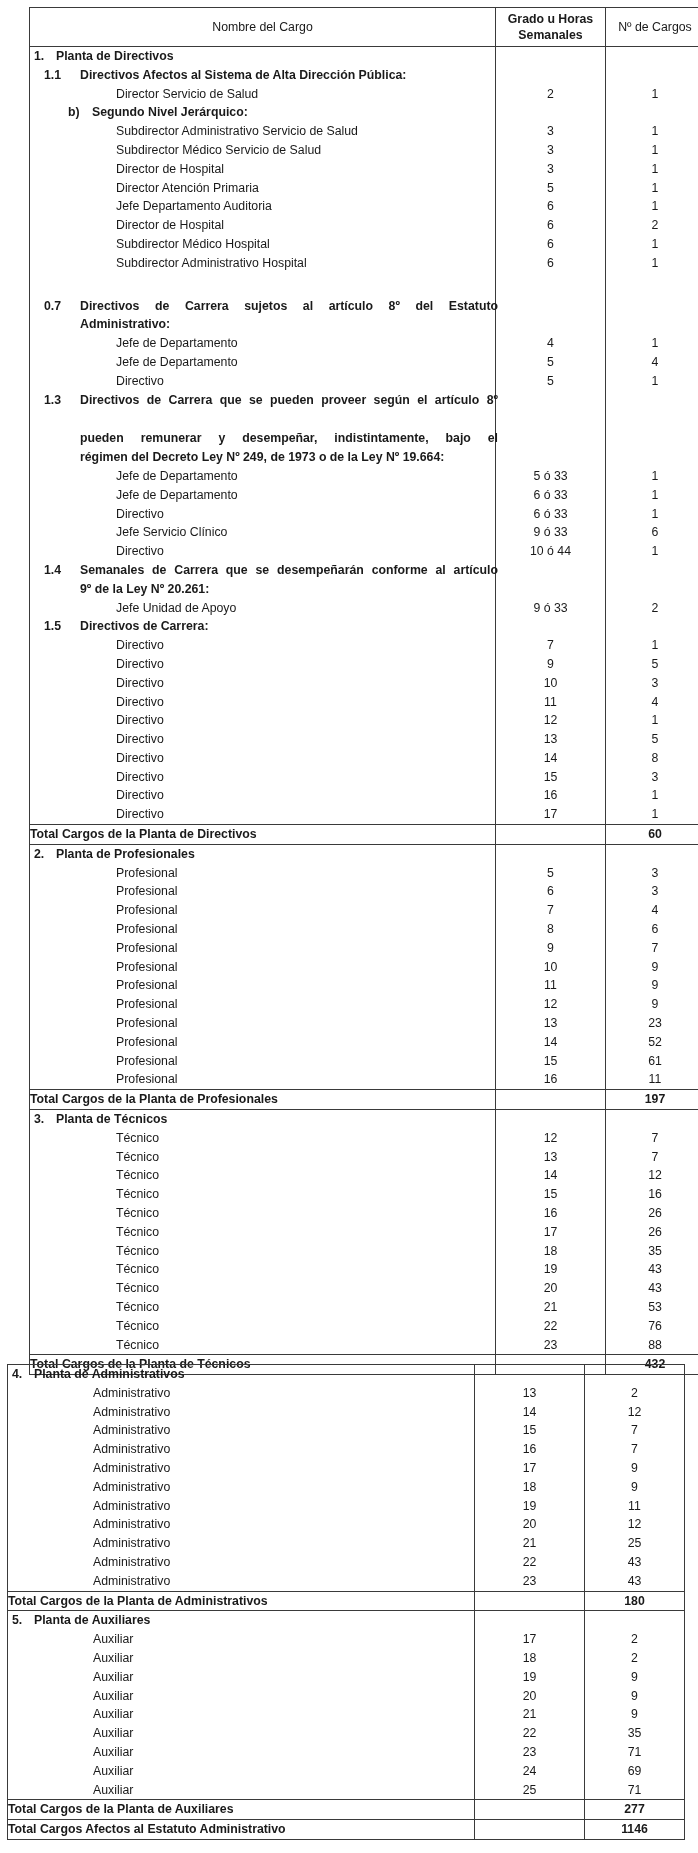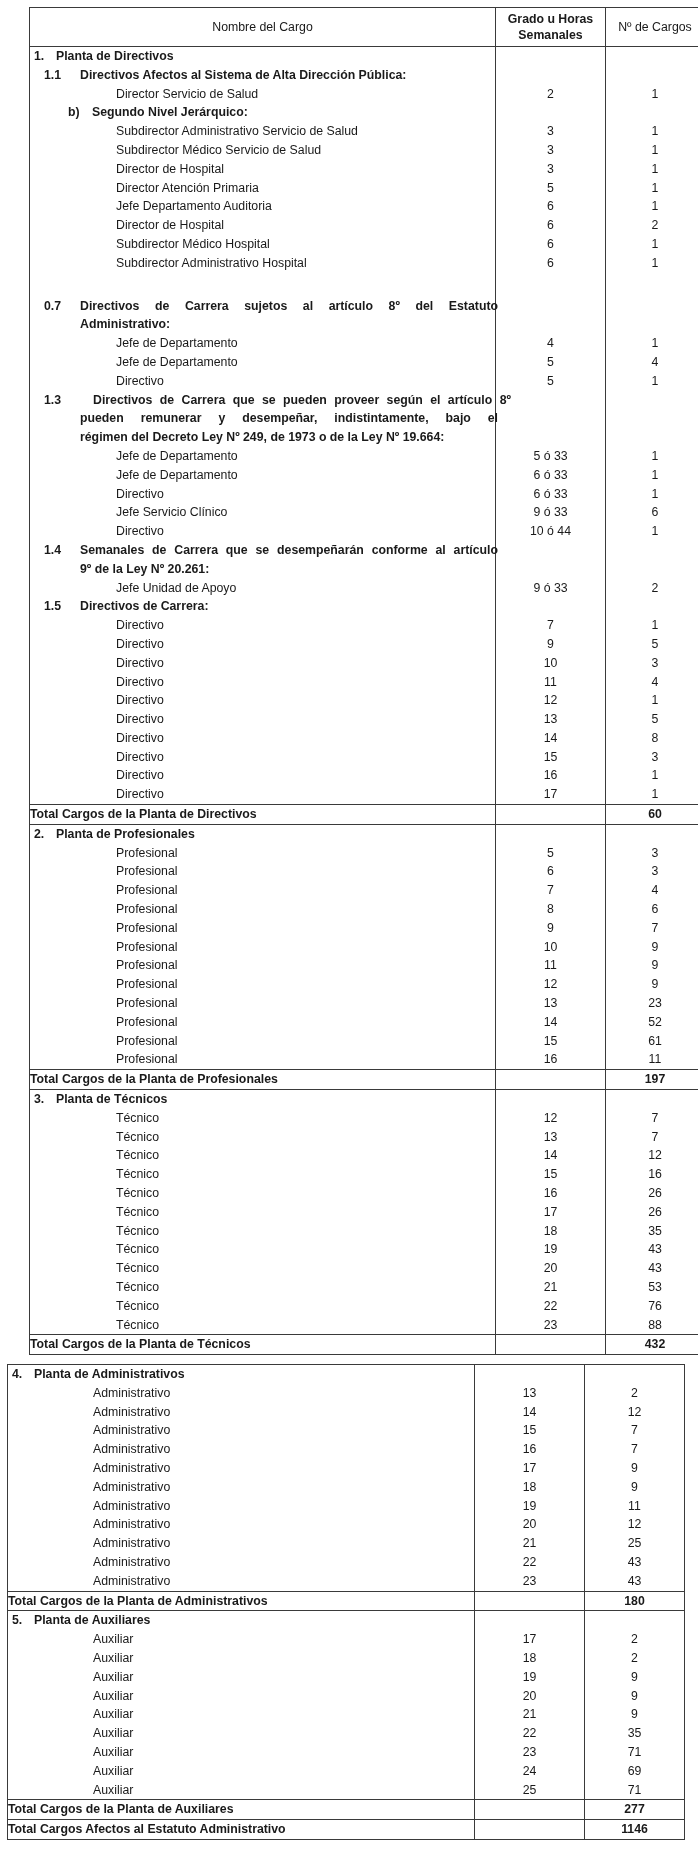--- a/index.html
+++ b/index.html
@@ -122,26 +122,26 @@
         <td class="item">Jefe de Departamento</td>
         <td class="num">5</td>
         <td class="num">4</td>
       </tr>
       <tr>
         <td class="item">Directivo</td>
         <td class="num">5</td>
         <td class="num">1</td>
       </tr>
       <tr>
-        <td class="sub bold"><span class="subnum">1.3</span><span style="display: inline-block; width: 418px; text-align: justify; text-align-last: justify; margin-left: 13px;">Directivos de Carrera que se pueden proveer según el artículo 8º</span></td>
-        <td class="num"></td>
-        <td class="num"></td>
-      </tr>
-      <tr>
-        <td class="sub bold"><span class="subnum"></span><span style="display: inline-block; width: 418px; text-align: justify; text-align-last: justify;">pueden remunerar y desempeñar, indistintamente, bajo el</span></td>
+        <td class="sub bold"><span class="subnum">1.3</span><span style="display: inline-block; width: 418px; text-align: justify; text-align-last: justify;">Directivos de Carrera que se pueden proveer según el artículo 8º</span></td>
+        <td class="num"></td>
+        <td class="num"></td>
+      </tr>
+      <tr>
+        <td class="sub bold"><span class="subnum"></span><span style="display: inline-block; width: 418px; text-align: justify; text-align-last: justify; margin-top: 20px;">pueden remunerar y desempeñar, indistintamente, bajo el</span></td>
         <td class="num"></td>
         <td class="num"></td>
       </tr>
       <tr>
         <td class="sub bold"><span class="subnum"></span><span>régimen del Decreto Ley Nº 249, de 1973 o de la Ley Nº 19.664:</span></td>
         <td class="num"></td>
         <td class="num"></td>
       </tr>
       <tr>
         <td class="item">Jefe de Departamento</td>

